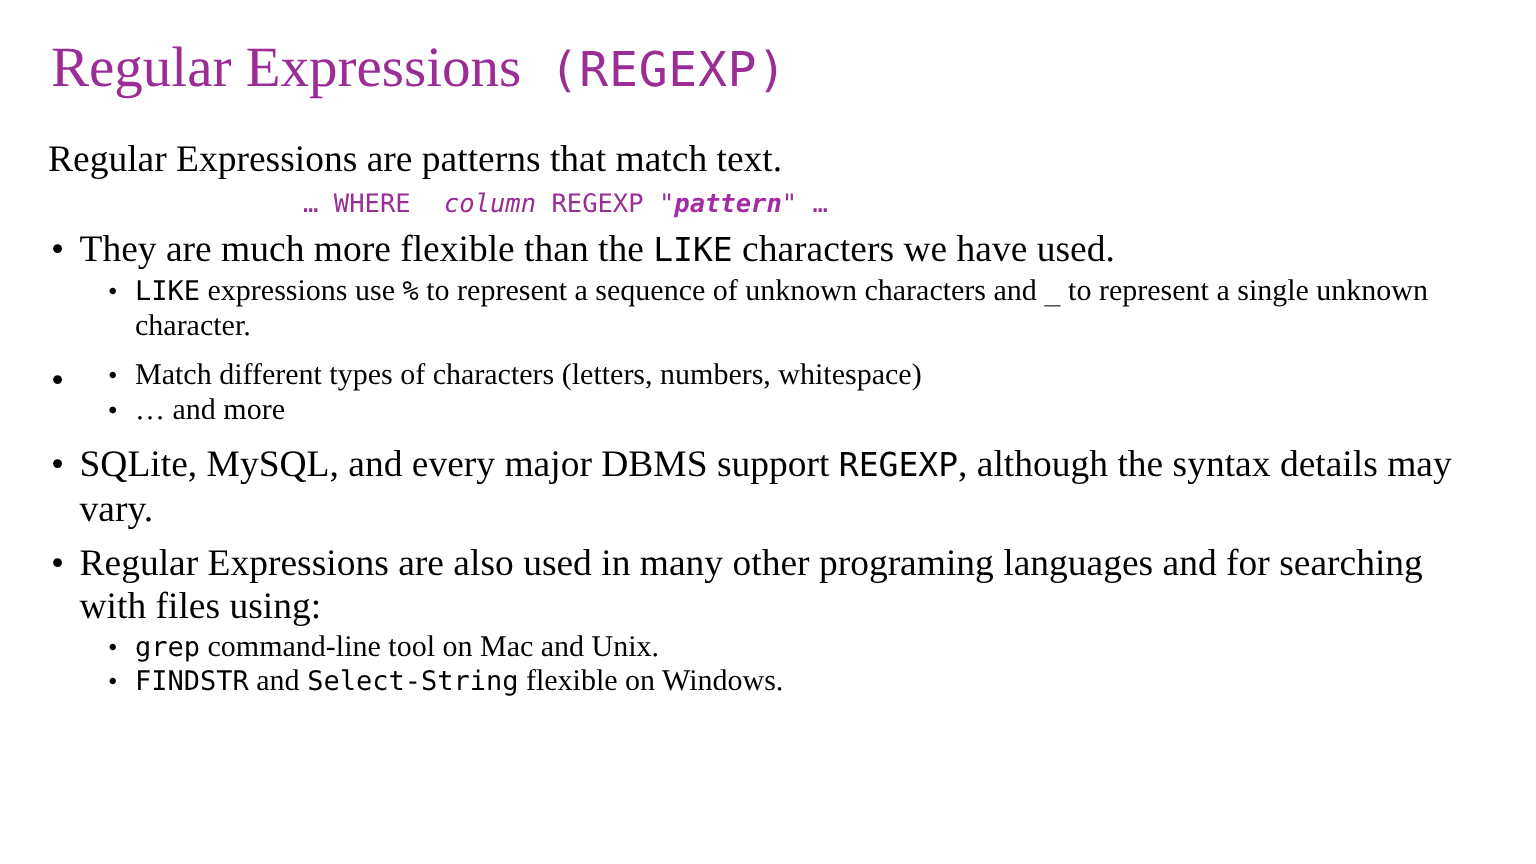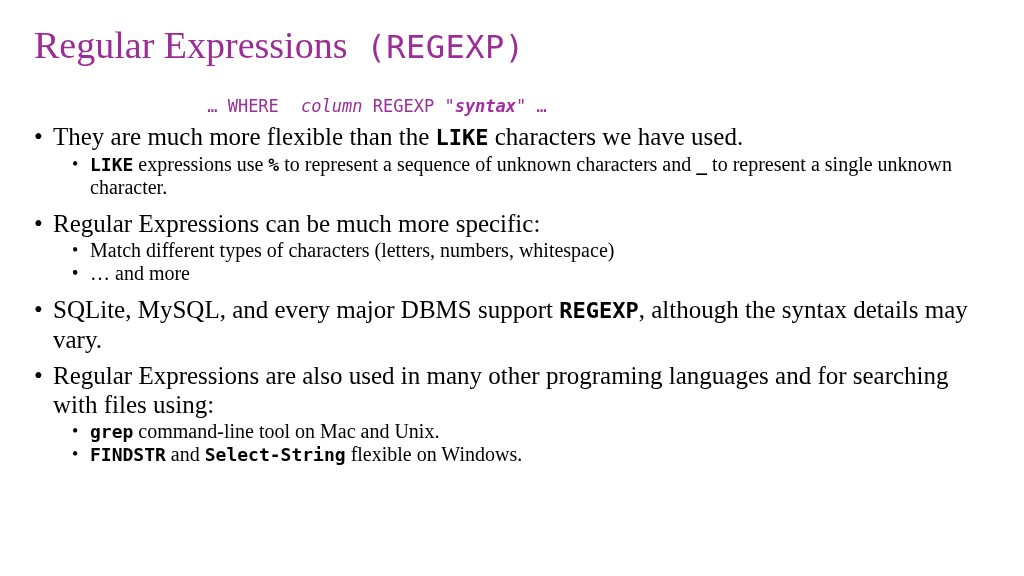--- a/index.html
+++ b/index.html
@@ -99,49 +99,49 @@
   .b2 > .dot {
     position: absolute;
     left: 46px;
     top: 0;
     font-size: 18px;
     line-height: 23px;
   }
 
   .mono {
     font-family: "DejaVu Sans Mono", "Liberation Mono", monospace;
-    font-weight: bold;
   }
   .b1 .mono { font-size: 22px; }
   .b2 .mono { font-size: 18px; }
 
   .gap-sm { height: 5px; }
   .gap-md { height: 9px; }
 </style>
 </head>
 <body>
 
 <div class="slide">
 
   <div class="title">
     <span class="t-serif">Regular Expressions</span><span class="t-serif">&nbsp; </span><span class="t-mono">(REGEXP)</span>
   </div>
 
   <div class="body">
 
+    <div class="lead">Regular Expressions are patterns that match text.</div>
 
     <div class="syntax">
-      <span>… WHERE </span><span class="it">column</span><span> REGEXP </span><span>"</span><span class="pat">syntax</span><span>"</span><span> …</span>
+      <span>… WHERE </span><span class="it">column</span><span> REGEXP </span><span>"</span><span class="pat">pattern</span><span>"</span><span> …</span>
     </div>
 
     <div id="bullet-host">
         <div class="b1"><span class="dot">•</span><span>They are much more flexible than the </span><span class="mono">LIKE</span><span> characters we have used.</span></div>
         <div class="b2"><span class="dot">•</span><span class="mono">LIKE</span><span> expressions use </span><span class="mono">%</span><span> to represent a sequence of unknown characters and </span><span class="mono">_</span><span> to represent a single unknown character.</span></div>
         <div class="gap-md"></div>
-        <div class="b1"><span class="dot">•</span><span>Regular Expressions can be much more specific:</span></div>
+        <div class="b1"><span class="dot">•</span></div>
         <div class="b2"><span class="dot">•</span><span>Match different types of characters (letters, numbers, whitespace)</span></div>
         <div class="b2"><span class="dot">•</span></div>
         <div class="b2"><span class="dot">•</span><span>… and more</span></div>
         <div class="gap-md"></div>
         <div class="b1"><span class="dot">•</span><span>SQLite, MySQL, and every major DBMS support </span><span class="mono">REGEXP</span><span>, although the syntax details may vary.</span></div>
         <div class="gap-sm"></div>
         <div class="b1"><span class="dot">•</span><span>Regular Expressions are also used in many other programing languages and for searching with files using:</span></div>
         <div class="b2"><span class="dot">•</span><span class="mono">grep</span><span> command-line tool on Mac and Unix.</span></div>
         <div class="b2"><span class="dot">•</span><span class="mono">FINDSTR</span><span> and </span><span class="mono">Select-String</span><span> flexible on Windows.</span></div>
       </div>

